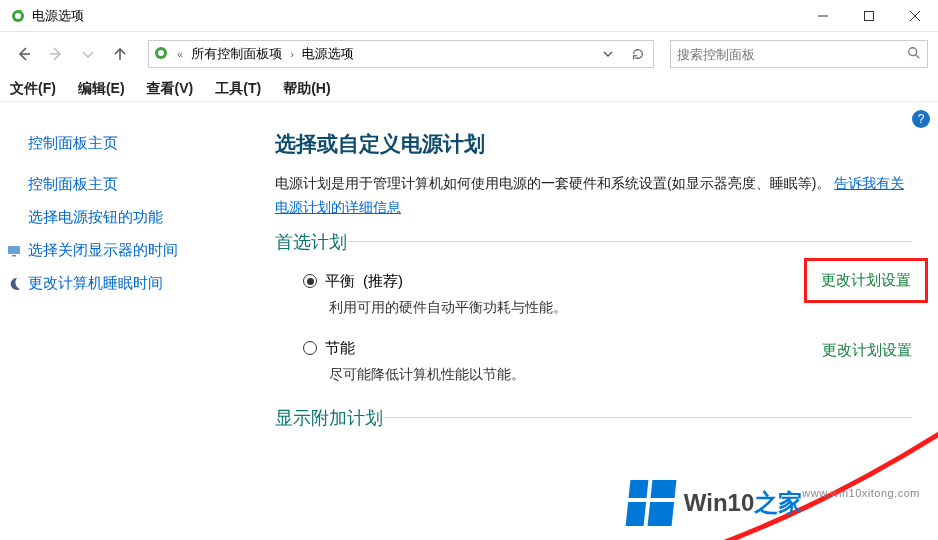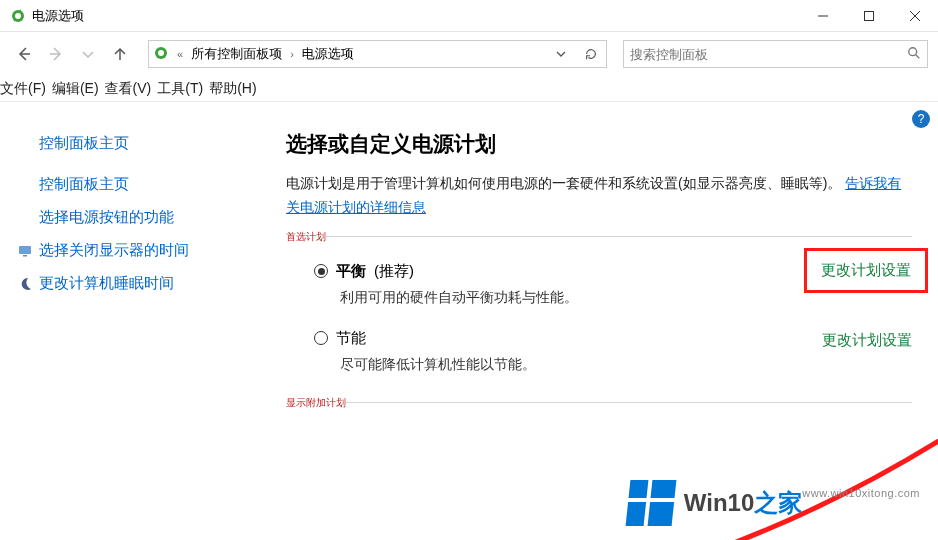--- a/index.html
+++ b/index.html
@@ -72,21 +72,21 @@
     .addr-chevron { color: #666; font-size: 11px; }
     .addr-spacer { flex: 1; }
     .addr-drop, .addr-refresh {
       width: 22px;
       display: flex;
       align-items: center;
       justify-content: center;
       color: #555;
     }
     .search-box {
-      width: 305px;
+      width: 258px;
       height: 28px;
       border: 1px solid #cccccc;
       display: flex;
       align-items: center;
       padding: 0 6px;
       margin-left: 6px;
     }
     .search-box input {
       flex: 1;
       border: none;
@@ -94,38 +94,39 @@
       font-size: 13px;
       color: #666;
     }
     .search-box .search-icon { color: #777; }
 
     
     .menu-bar {
       height: 26px;
       display: flex;
       align-items: center;
-      gap: 6px;
+      padding-left: 10px;
+      gap: 22px;
       font-size: 14px;
       color: #222;
       border-bottom: 1px solid #ededed;
+      font-weight: bold;
     }
     .menu-item { cursor: default; }
 
     
     .content {
       display: flex;
       height: calc(540px - 32px - 44px - 26px);
     }
 
     .sidebar {
       width: 275px;
       padding: 32px 12px 4px 28px;
       position: relative;
-      margin-left: 11px;
     }
     .sidebar-title {
       color: #0066cc;
       font-size: 15px;
       margin-bottom: 22px;
       cursor: pointer;
     }
     .sidebar-link {
       color: #0066cc;
       font-size: 15px;
@@ -140,38 +141,38 @@
       height: 16px;
       margin-right: 6px;
     }
 
     .main {
       flex: 1;
       padding: 28px 26px 0 0;
       position: relative;
     }
     .page-heading {
-      color: #000000;
+      color: #0c4a6e;
       font-size: 21px;
       margin-bottom: 14px;
     }
     .page-desc {
       font-size: 14px;
       color: #222;
       line-height: 1.7;
       margin-bottom: 10px;
     }
     .page-desc a {
       color: #0066cc;
       text-decoration: underline;
     }
 
     .fieldset-label {
-      font-size: 10px;
-      color: #b91c1c;
+      font-size: 18px;
+      color: #0f766e;
       display: flex;
       align-items: center;
       margin-bottom: 18px;
     }
     .fieldset-label .line {
       flex: 1;
       height: 1px;
       background: #d6d6d6;
     }
 
@@ -182,21 +183,21 @@
     .plan-head {
       display: flex;
       align-items: baseline;
     }
     .plan-radio-row {
       display: flex;
       align-items: center;
       gap: 8px;
       font-size: 15px;
     }
-    .plan-radio-row .name { font-weight: bold; }
+    .plan-radio-row .name { font-weight: normal; }
     .plan-desc {
       margin: 8px 0 22px 26px;
       font-size: 14px;
       color: #333;
     }
     .plan-change-link {
       position: absolute;
       right: 0;
       top: 2px;
       color: #15803d;

